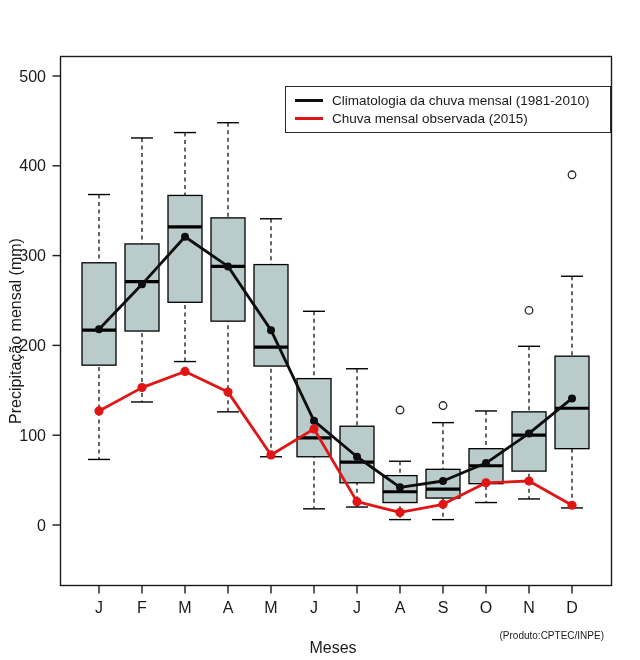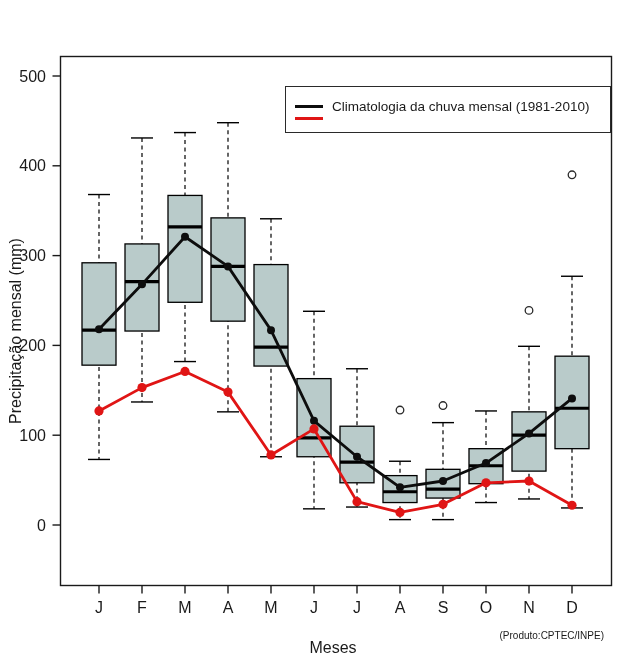--- a/index.html
+++ b/index.html
@@ -163,19 +163,20 @@
 
   <div class="y-title">Precipitação mensal (mm)</div>
 
   <div class="legend">
     <div class="legend-row">
       <span class="legend-swatch" style="background: rgb(13, 13, 13);"></span>
       <span>Climatologia da chuva mensal (1981-2010)</span>
     </div>
     <div class="legend-row">
       <span class="legend-swatch" style="background: rgb(224, 21, 21);"></span>
+      <span>Chuva mensal observada (2015)</span>
     </div>
   </div>
 
   <div class="x-title">Meses</div>
 
   <div class="credit">(Produto:CPTEC/INPE)</div>
 </div>
 
 </body></html>

